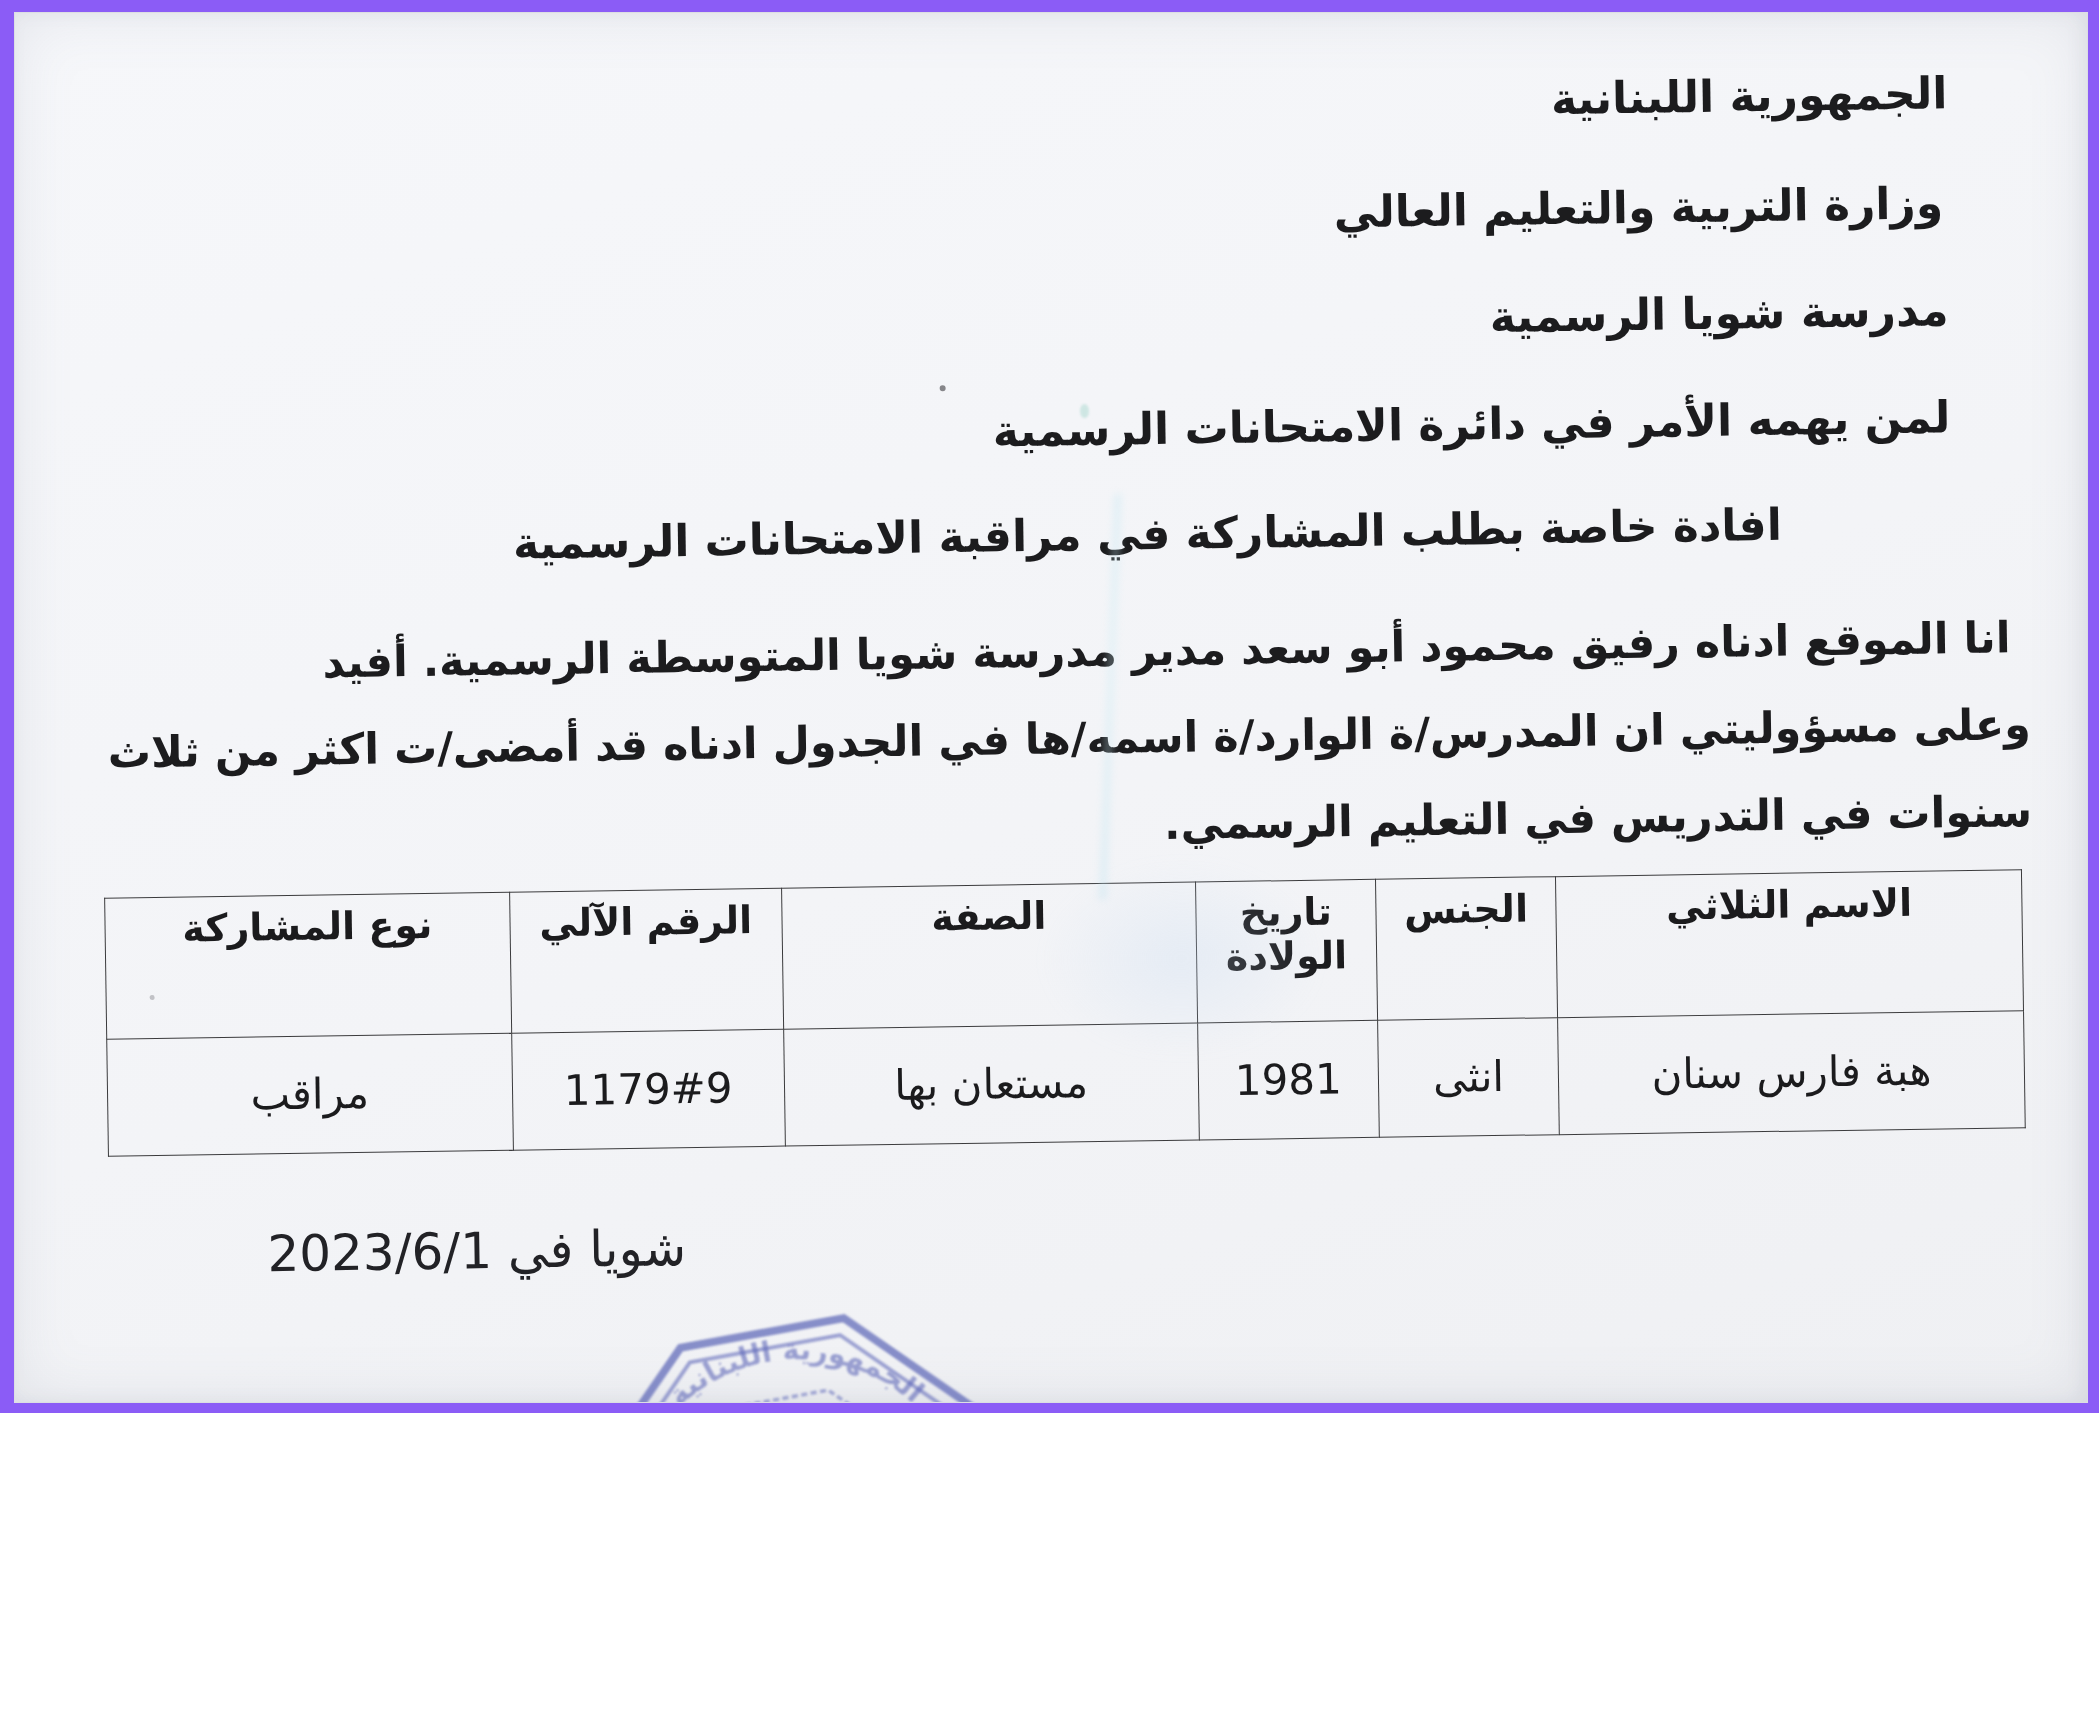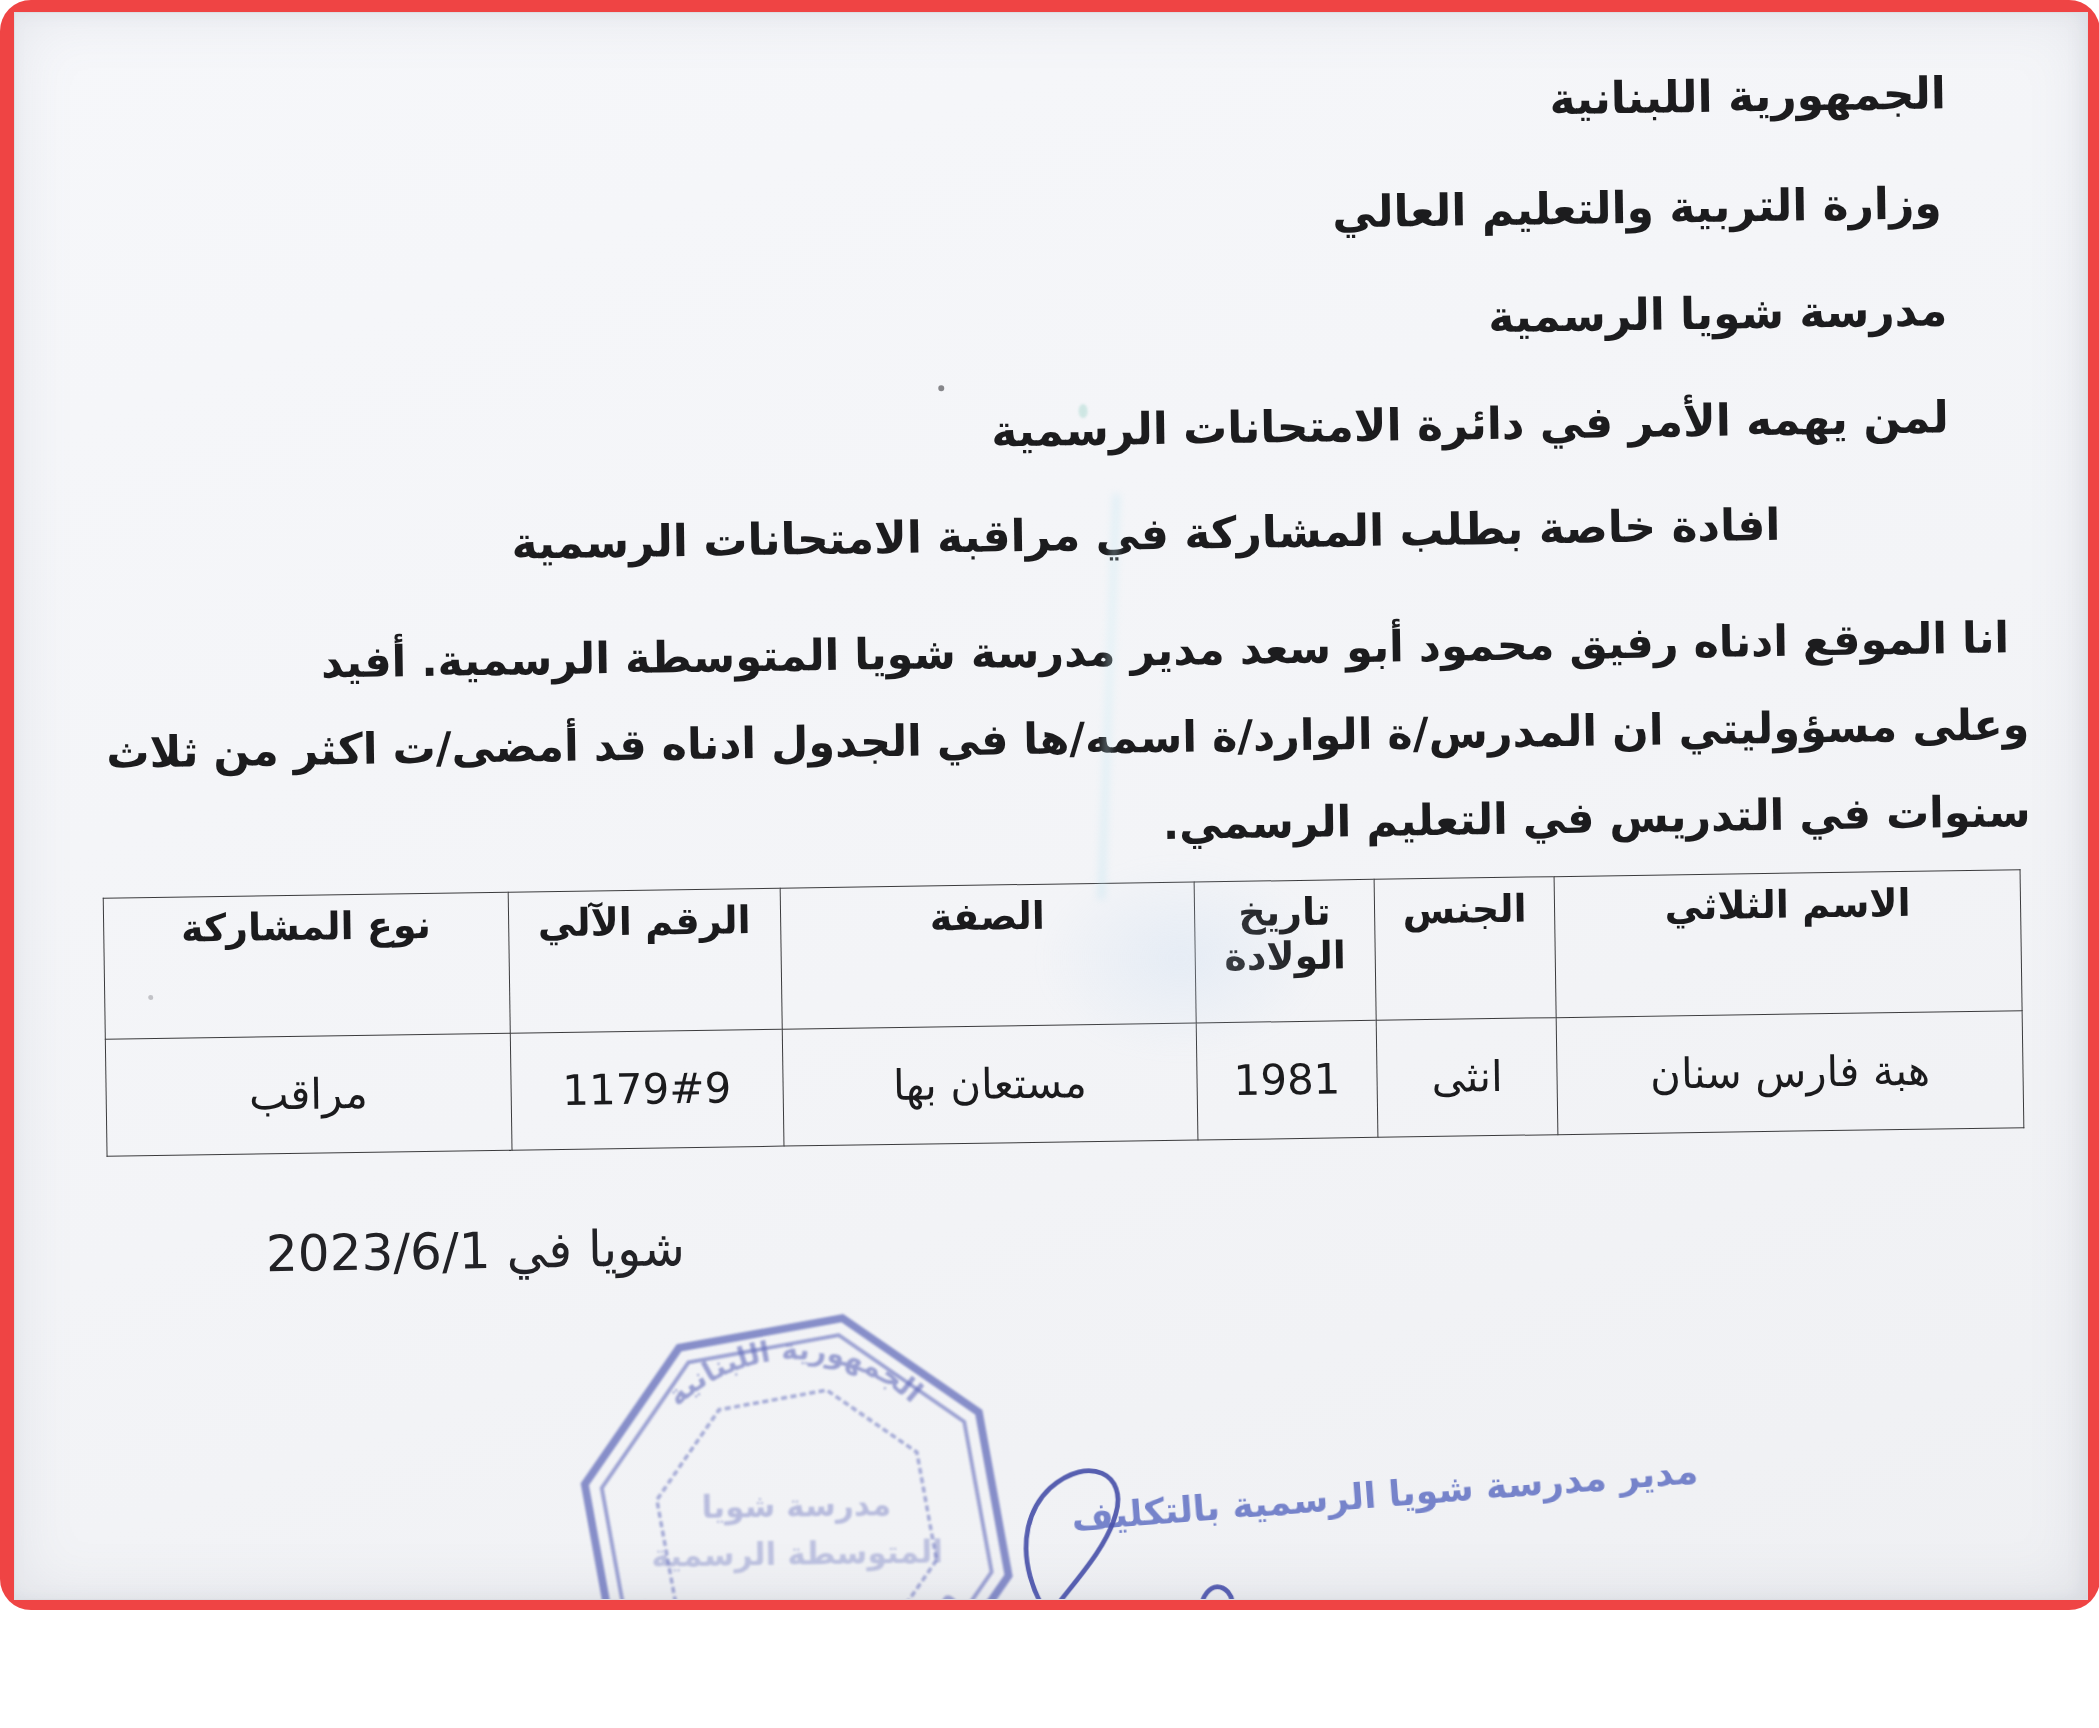--- a/index.html
+++ b/index.html
@@ -1,17 +1,17 @@
 <!DOCTYPE html>
 <html lang="ar" style="font-size:14px"><head>
 <meta charset="utf-8">
 <style>
   html,body{margin:0;padding:0;background:#ffffff;}
-  .page{position:relative;width:2100px;height:1610px;background:#ef4444;overflow:hidden;
-        font-family:"DejaVu Sans",sans-serif;border-radius:31px;}
+  .page{position:relative;width:2100px;height:1413px;background:#8b5cf6;overflow:hidden;
+        font-family:"DejaVu Sans",sans-serif;}
   .paper{position:absolute;left:14px;top:12px;right:12px;bottom:10.4px;
          background:linear-gradient(160deg,#f6f7fa 0%,#f3f4f7 55%,#eff0f3 100%);
          border:0.9px solid #dcdee3;
          box-shadow:inset 0 0 61px rgba(120,128,150,0.14), inset -5.2px 0 15.6px rgba(120,128,150,0.10);
          overflow:hidden;}
   .skew{position:absolute;inset:0;transform:rotate(-0.85deg);transform-origin:52% 48%;}
   .hline{position:absolute;direction:rtl;white-space:nowrap;color:#1c1c1e;
          font-weight:700;font-size:44px;}
   .body-par{position:absolute;right:57px;left:31px;top:595px;direction:rtl;text-align:right;
             color:#1c1c1e;font-weight:700;font-size:43px;line-height:87px;}

